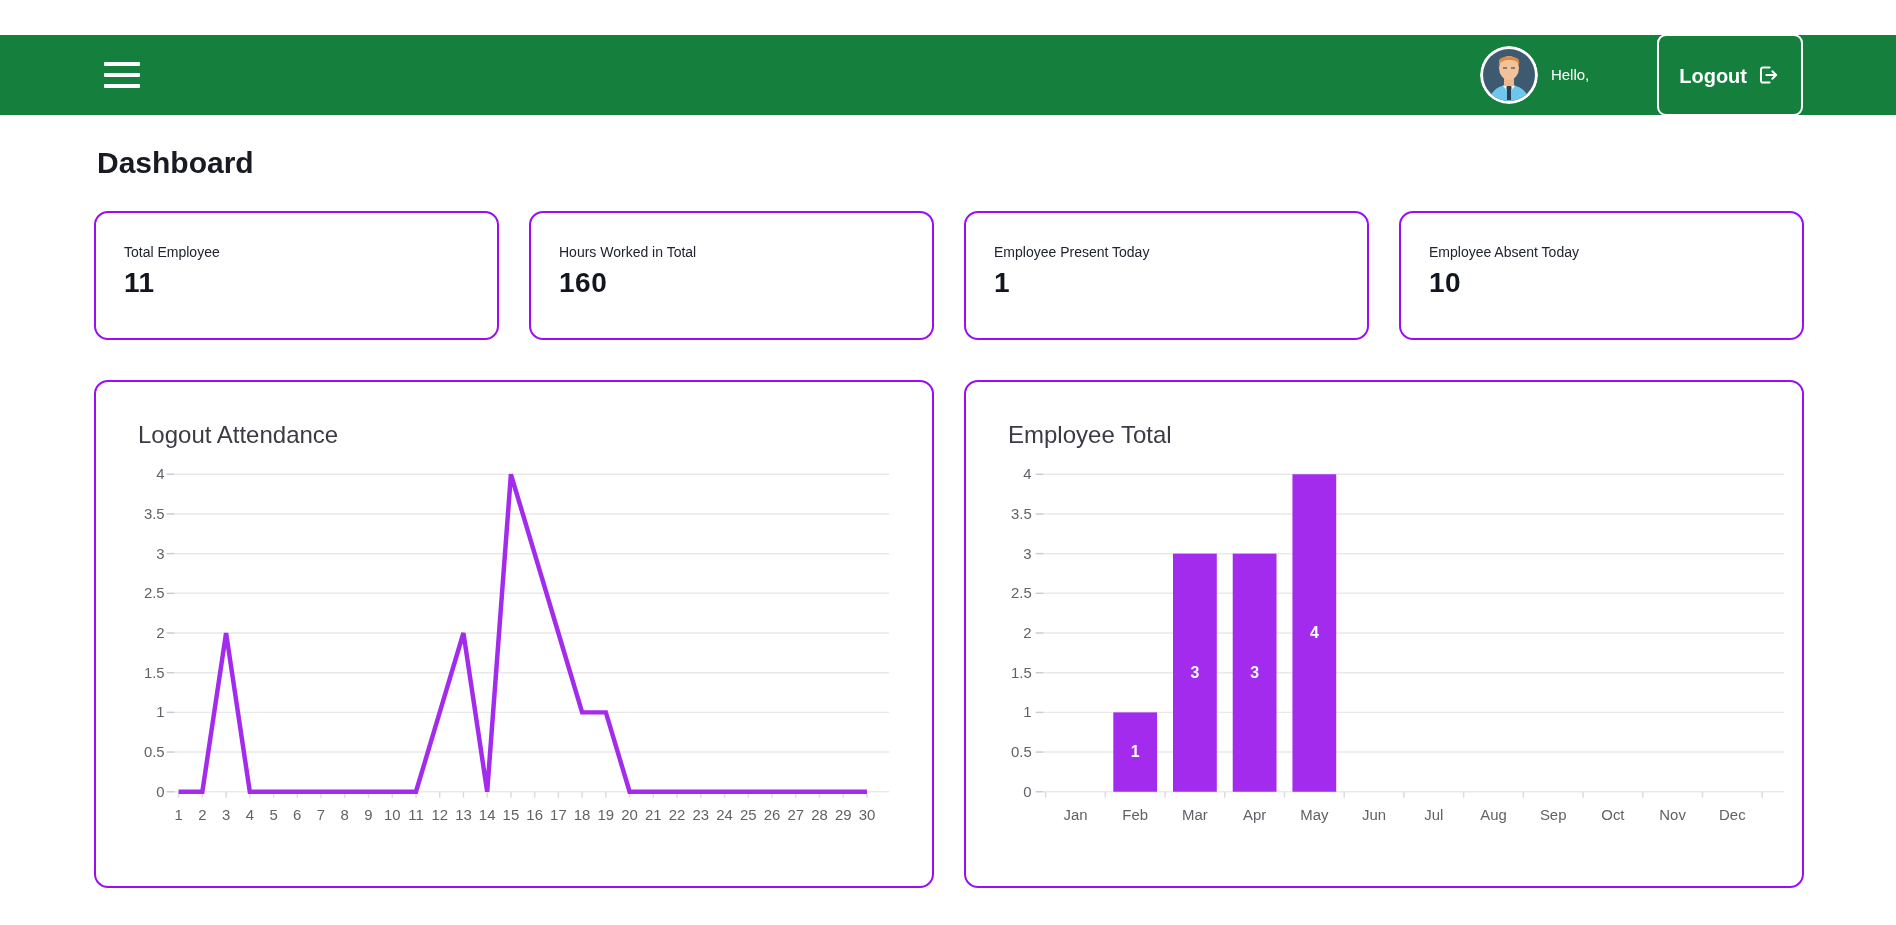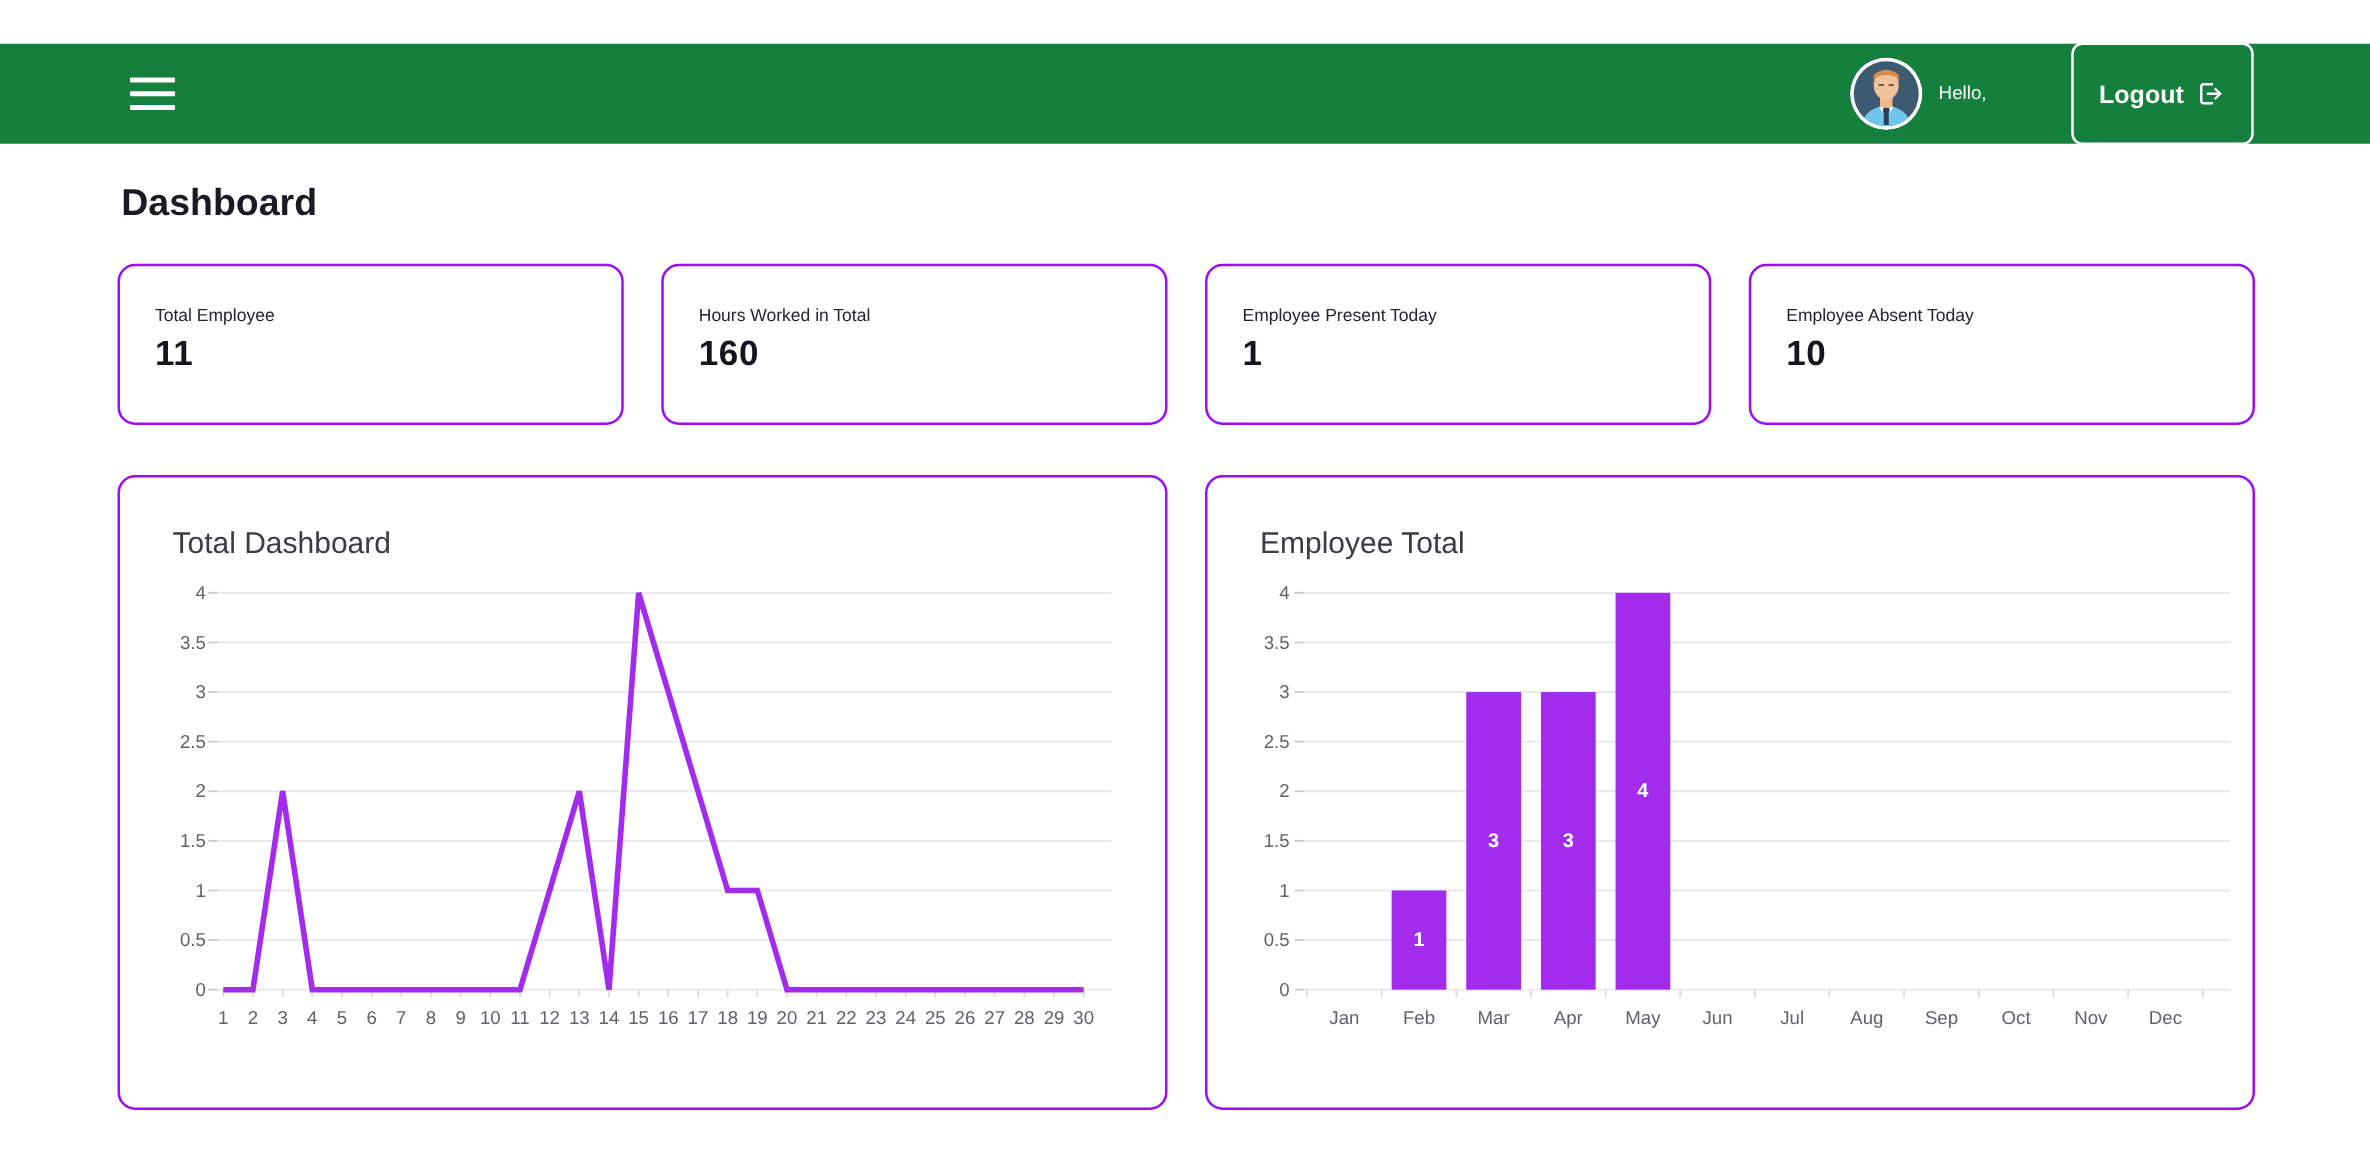--- a/index.html
+++ b/index.html
@@ -192,21 +192,21 @@
           <line x1="703.1" y1="413" x2="703.1" y2="419" stroke="#dcdcdf" stroke-width="1.5"></line>
           <text x="703.1" y="441" text-anchor="middle" font-size="15" fill="#5f6368" font-family="&quot;Liberation Sans&quot;, sans-serif">27</text>
           <line x1="726.95" y1="413" x2="726.95" y2="419" stroke="#dcdcdf" stroke-width="1.5"></line>
           <text x="726.95" y="441" text-anchor="middle" font-size="15" fill="#5f6368" font-family="&quot;Liberation Sans&quot;, sans-serif">28</text>
           <line x1="750.8000000000001" y1="413" x2="750.8000000000001" y2="419" stroke="#dcdcdf" stroke-width="1.5"></line>
           <text x="750.8000000000001" y="441" text-anchor="middle" font-size="15" fill="#5f6368" font-family="&quot;Liberation Sans&quot;, sans-serif">29</text>
           <line x1="774.6500000000001" y1="413" x2="774.6500000000001" y2="419" stroke="#dcdcdf" stroke-width="1.5"></line>
           <text x="774.6500000000001" y="441" text-anchor="middle" font-size="15" fill="#5f6368" font-family="&quot;Liberation Sans&quot;, sans-serif">30</text>
           <polyline points="83,413 106.85,413 130.7,253 154.55,413 178.4,413 202.25,413 226.10000000000002,413 249.95000000000002,413 273.8,413 297.65,413 321.5,413 345.35,333 369.20000000000005,253 393.05,413 416.90000000000003,93 440.75,173 464.6,253 488.45000000000005,333 512.3,333 536.1500000000001,413 560,413 583.85,413 607.7,413 631.5500000000001,413 655.4000000000001,413 679.25,413 703.1,413 726.95,413 750.8000000000001,413 774.6500000000001,413" fill="none" stroke="#a32bee" stroke-width="4.5" stroke-linejoin="miter" stroke-linecap="butt"></polyline>
         </svg>
-      <div class="chart-title">Total Dashboard</div>
+      <div class="chart-title">Logout Attendance</div>
     </div>
     <div class="chart-card">
       <svg id="bar-chart" class="chart-svg" viewBox="0 0 840 508" preserveAspectRatio="none">
           <line x1="70" y1="413" x2="78" y2="413" stroke="#c9ccd1" stroke-width="1.5"></line>
           <line x1="78" y1="413" x2="822" y2="413" stroke="#e9e9ec" stroke-width="1.5"></line>
           <text x="66" y="418" text-anchor="end" font-size="15" fill="#5f6368" font-family="&quot;Liberation Sans&quot;, sans-serif">0</text>
           <line x1="70" y1="373" x2="78" y2="373" stroke="#c9ccd1" stroke-width="1.5"></line>
           <line x1="78" y1="373" x2="822" y2="373" stroke="#e9e9ec" stroke-width="1.5"></line>
           <text x="66" y="378" text-anchor="end" font-size="15" fill="#5f6368" font-family="&quot;Liberation Sans&quot;, sans-serif">0.5</text>
           <line x1="70" y1="333" x2="78" y2="333" stroke="#c9ccd1" stroke-width="1.5"></line>

